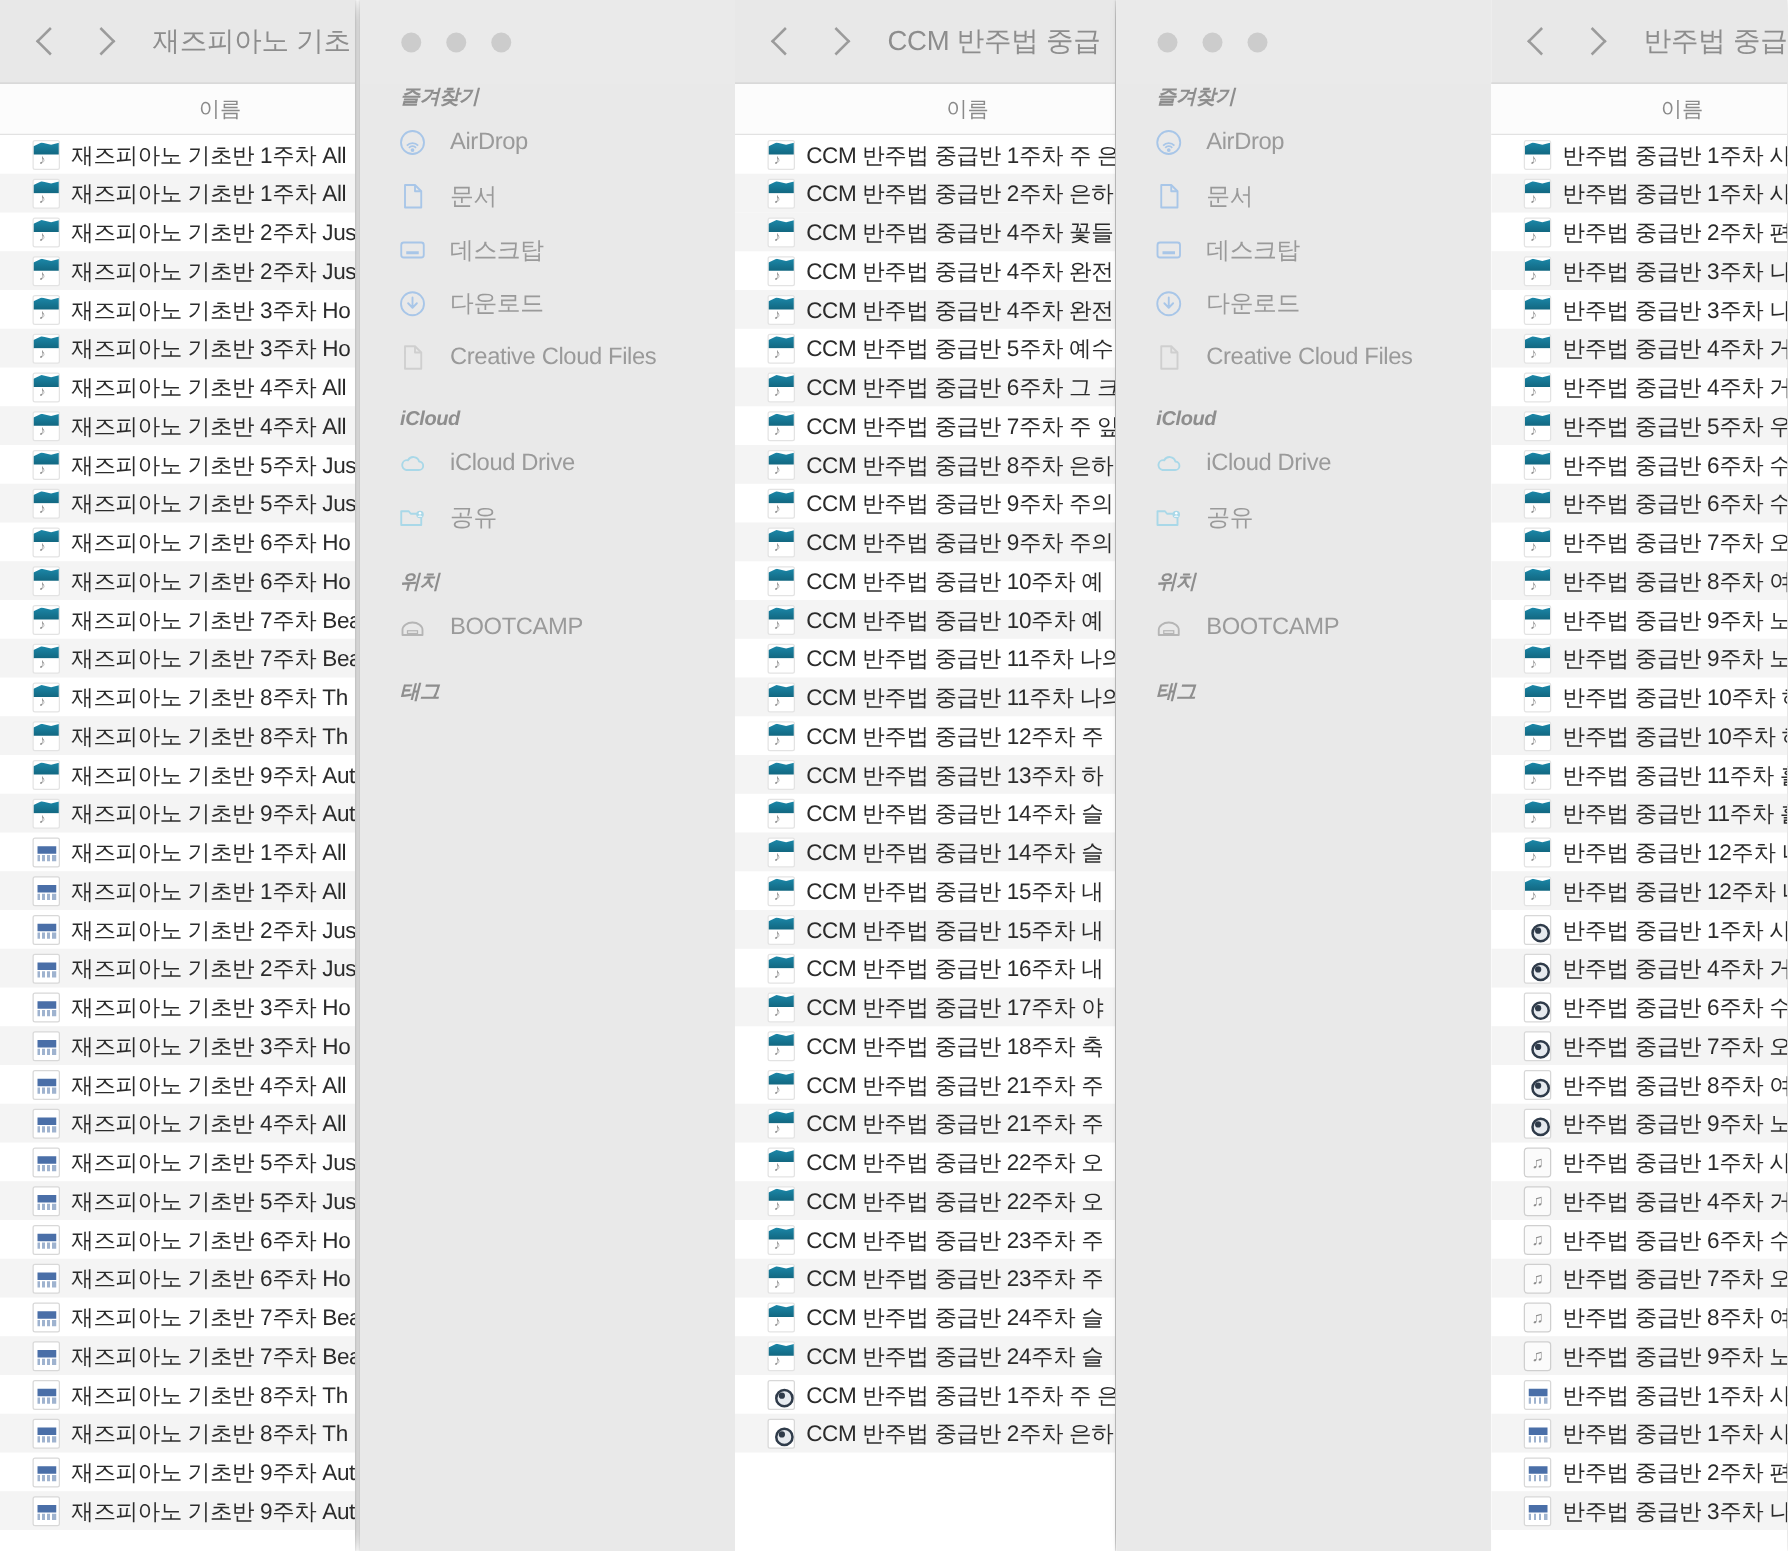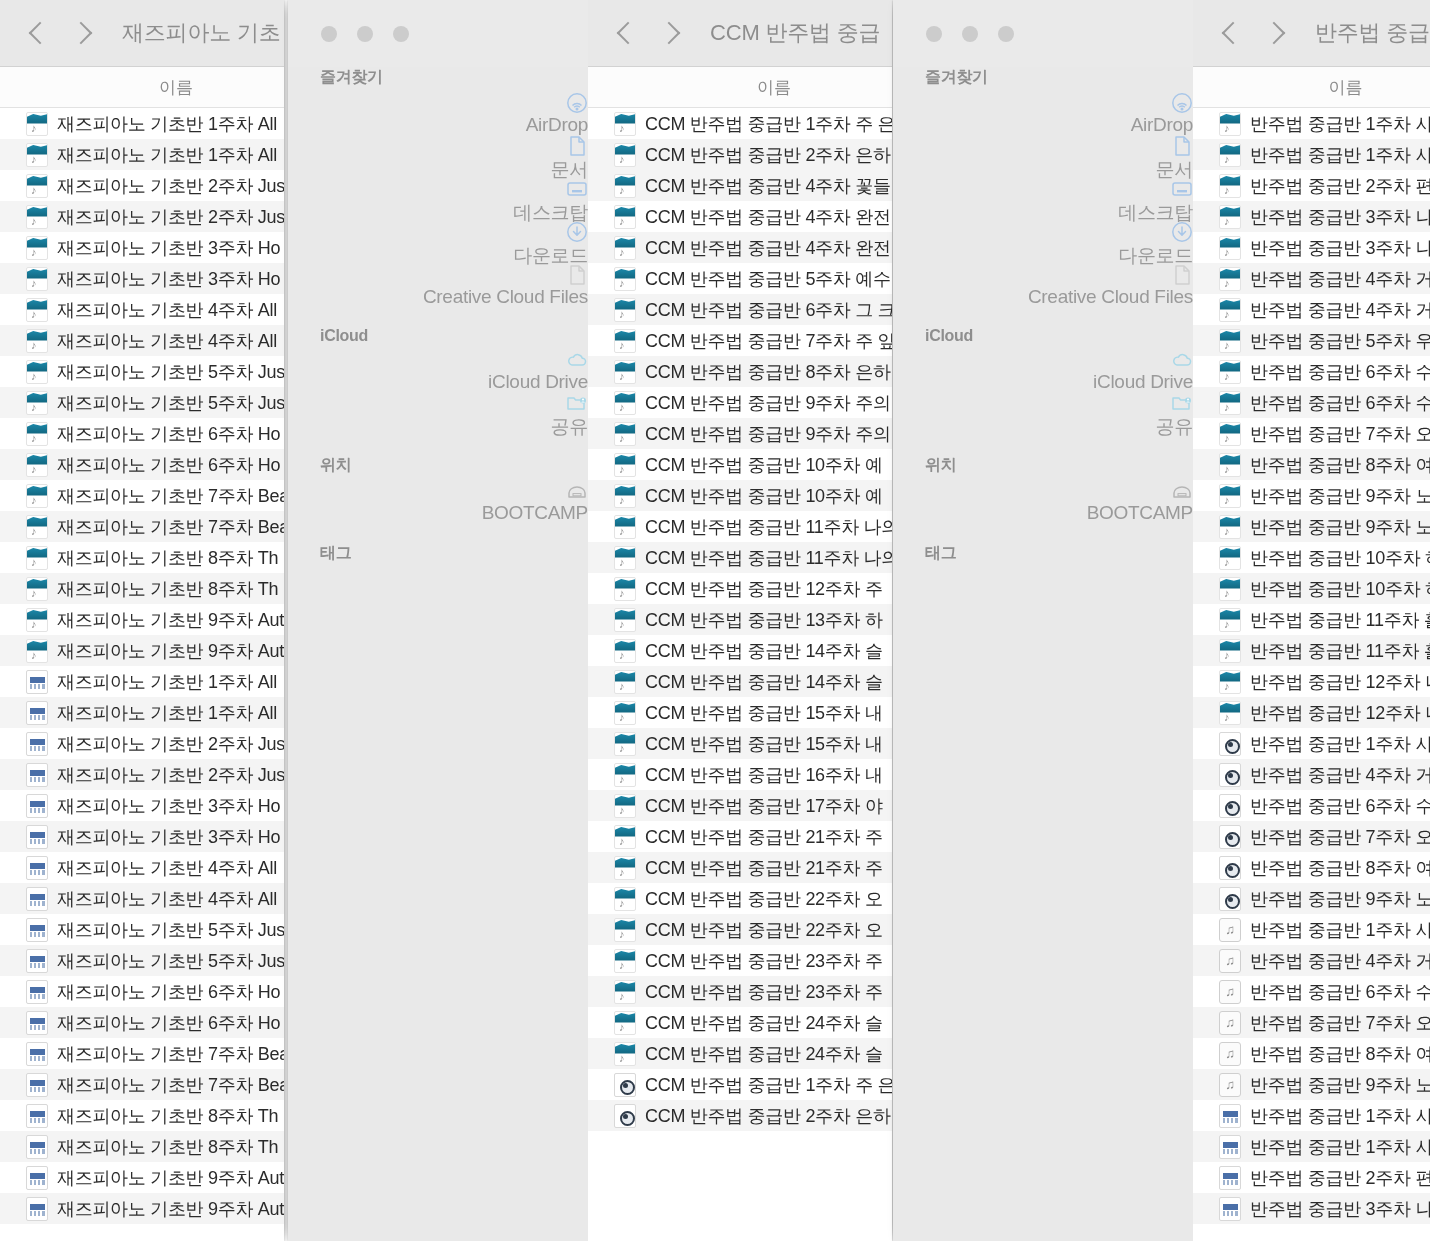--- a/index.html
+++ b/index.html
@@ -95,24 +95,24 @@
     content:""; position:absolute; left:3px; top:13px; width:15px; height:5px;
     background:linear-gradient(90deg,#9fb3cf 0 2px,#ffffff 2px 4px,#9fb3cf 4px 6px,
       #ffffff 6px 8px,#9fb3cf 8px 10px,#ffffff 10px 12px,#9fb3cf 12px 15px);
   }
 
   
   .sidebar { position:absolute; top:0; bottom:0; background:#e9e9e9; }
   .sb-inner { padding-top:0; }
   .sb-head {
     font-size:16px; color:#8e8e8e; font-weight:bold;
-    margin:0 0 4px 32px; letter-spacing:-0.3px;
+    margin:0 0 4px 32px; letter-spacing:-0.3px;font-style:italic;
   }
   .sb-group { margin-bottom:20px; }
-  .sb-item { display:flex; align-items:flex-end; height:43px; padding-left:31px;flex-direction:column; }
+  .sb-item { display:flex; align-items:center; height:43px; padding-left:31px; }
   .sb-label { font-size:19px; color:#9a9a9a; margin-left:19px; letter-spacing:-0.3px; white-space:nowrap; }
   .sb-ico { width:22px; height:22px; flex:none; position:relative; }
   .sb-ico svg { display:block; }
 </style>
 </head>
 <body>
 
 <div id="stage">
 
   <div class="window win-shadow" style="left:0px; width:284px; height:1241px;">
@@ -474,20 +474,24 @@
           <div class="frow">
             <div class="ficon ic-key"></div>
             <div class="fname">CCM 반주법 중급반 16주차 내</div>
           </div>
           <div class="frow alt">
             <div class="ficon ic-key"></div>
             <div class="fname">CCM 반주법 중급반 17주차 야</div>
           </div>
           <div class="frow">
             <div class="ficon ic-key"></div>
+            <div class="fname">CCM 반주법 중급반 18주차 축</div>
+          </div>
+          <div class="frow">
+            <div class="ficon ic-key"></div>
             <div class="fname">CCM 반주법 중급반 21주차 주</div>
           </div>
           <div class="frow alt">
             <div class="ficon ic-key"></div>
             <div class="fname">CCM 반주법 중급반 21주차 주</div>
           </div>
           <div class="frow">
             <div class="ficon ic-key"></div>
             <div class="fname">CCM 반주법 중급반 22주차 오</div>
           </div>

